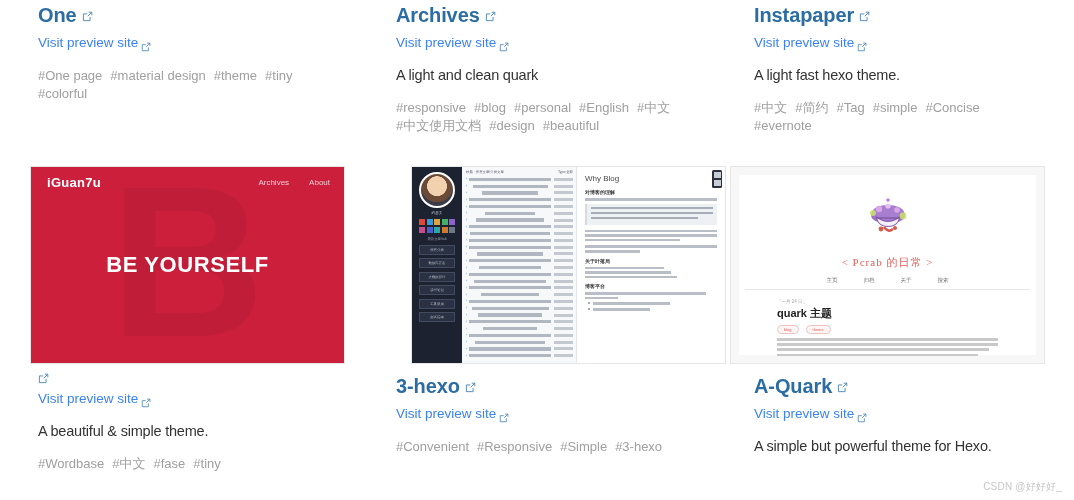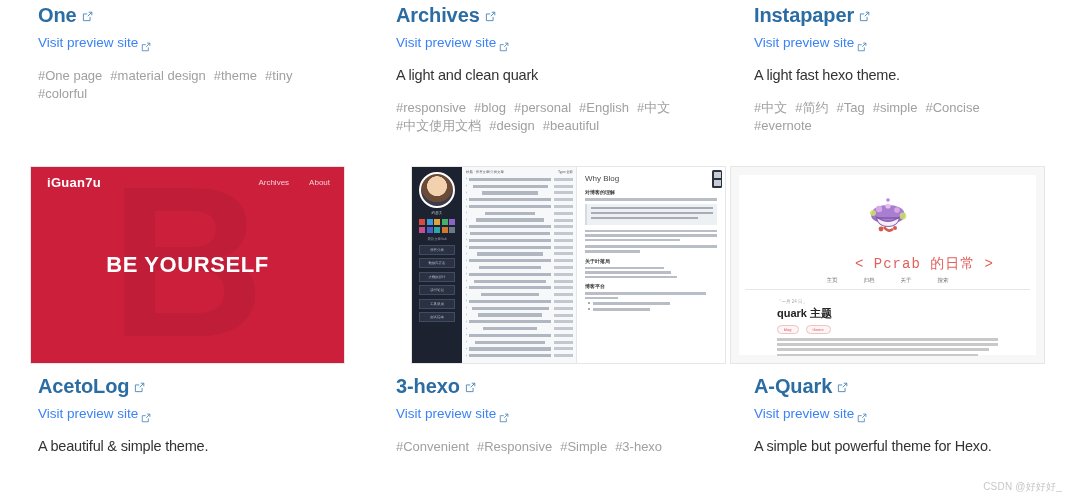--- a/index.html
+++ b/index.html
@@ -184,23 +184,22 @@
 
   
   .quark { width:100%; height:100%; background:#f7f7f7; position:relative; }
   .quark .sheet { position:absolute; left:8px; right:8px; top:8px; bottom:8px; background:#fff; }
   .quark .mascot {
     position:absolute; left:50%; top:30px; transform:translateX(-50%);
     width:48px; height:42px;
   }
   .quark .qtitle {
     position:absolute; left:50%; top:88px; transform:translateX(-50%);
-    color:#e0615c; font-size:14px; letter-spacing:1px; white-space:nowrap;
-    font-family: Liberation Mono, monospace;
-    margin-left: 37px;
+    color:#e0615c; font-size:11px; letter-spacing:1px; white-space:nowrap;
+    font-family: Liberation Serif, serif;
   }
   .quark .qnav {
     position:absolute; left:50%; top:110px; transform:translateX(-50%);
     display:flex; gap:26px; font-size:5.5px; color:#777; white-space:nowrap;
   }
   .quark .qrule { position:absolute; left:14px; right:14px; top:122px; border-top:1px solid #e7e7e7; }
   .quark .post { position:absolute; left:46px; right:46px; top:132px; }
   .quark .post .date { font-size:4.5px; color:#aaa; margin-bottom:2px; }
   .quark .post .ptitle { font-size:11px; color:#222; font-weight:bold; margin-bottom:4px; }
   .quark .post .badges { display:flex; gap:7px; margin-bottom:4px; }
@@ -567,38 +566,40 @@
     </div>
   </div>
 
 </div>
 
 <div class="row2">
   <div class="grid">
 
     <div class="cell">
       <div class="theme-title">
-        <span>AcetoLog</span>
         <span class="ext-icon">
           <svg viewBox="0 0 12 12" width="11" height="11">
               <path d="M1.5 3.2h4.2M1.5 3.2v7.3h7.3V6.4" fill="none" stroke="#4a86b8" stroke-width="1"></path>
               <path d="M7.3 1.3h3.4v3.4M10.7 1.3 6.3 5.7" fill="none" stroke="#4a86b8" stroke-width="1"></path>
             </svg>
         </span>
       </div>
       <div class="preview-link">
         <span>Visit preview site</span>
         <span class="ext-icon">
           <svg viewBox="0 0 12 12" width="10" height="10">
               <path d="M1.5 3.2h4.2M1.5 3.2v7.3h7.3V6.4" fill="none" stroke="#4a86b8" stroke-width="1"></path>
               <path d="M7.3 1.3h3.4v3.4M10.7 1.3 6.3 5.7" fill="none" stroke="#4a86b8" stroke-width="1"></path>
             </svg>
         </span>
       </div>
       <div class="desc">A beautiful &amp; simple theme.</div>
+      <div class="tags">
+        <span class="tag">#Wordbase</span><span class="tag">#中文</span><span class="tag">#fase</span><span class="tag">#tiny</span>
+      </div>
     </div>
 
     <div class="cell">
       <div class="theme-title">
         <span>3-hexo</span>
         <span class="ext-icon">
           <svg viewBox="0 0 12 12" width="11" height="11">
               <path d="M1.5 3.2h4.2M1.5 3.2v7.3h7.3V6.4" fill="none" stroke="#4a86b8" stroke-width="1"></path>
               <path d="M7.3 1.3h3.4v3.4M10.7 1.3 6.3 5.7" fill="none" stroke="#4a86b8" stroke-width="1"></path>
             </svg>

